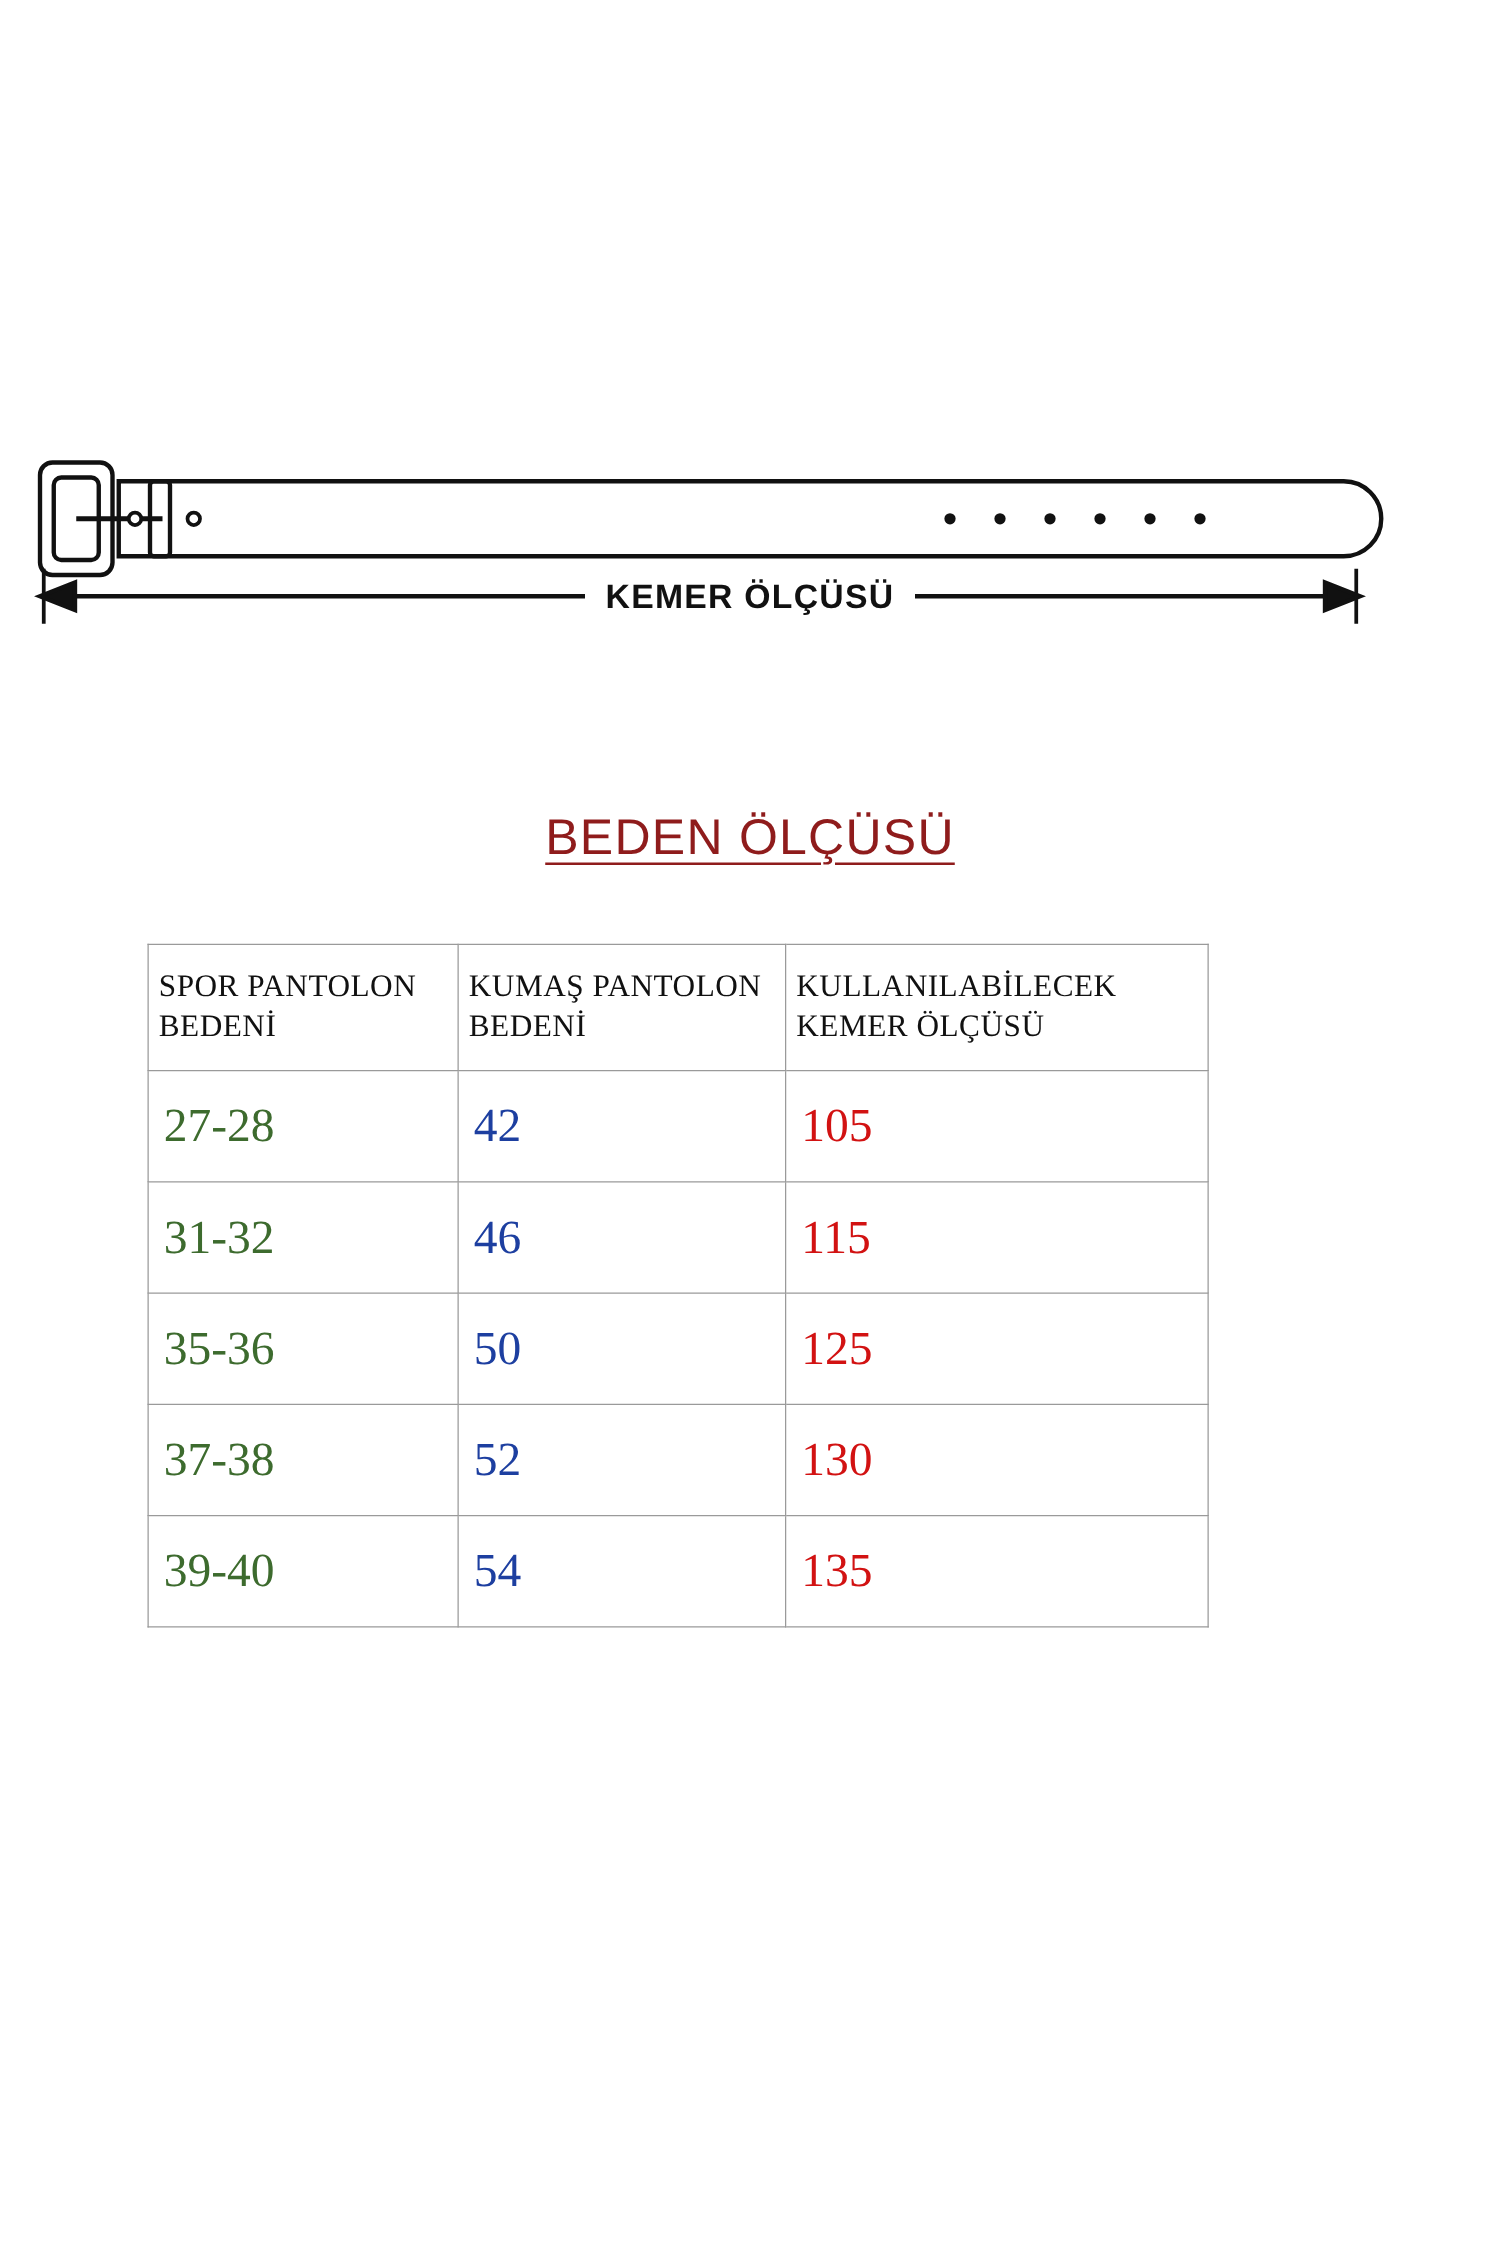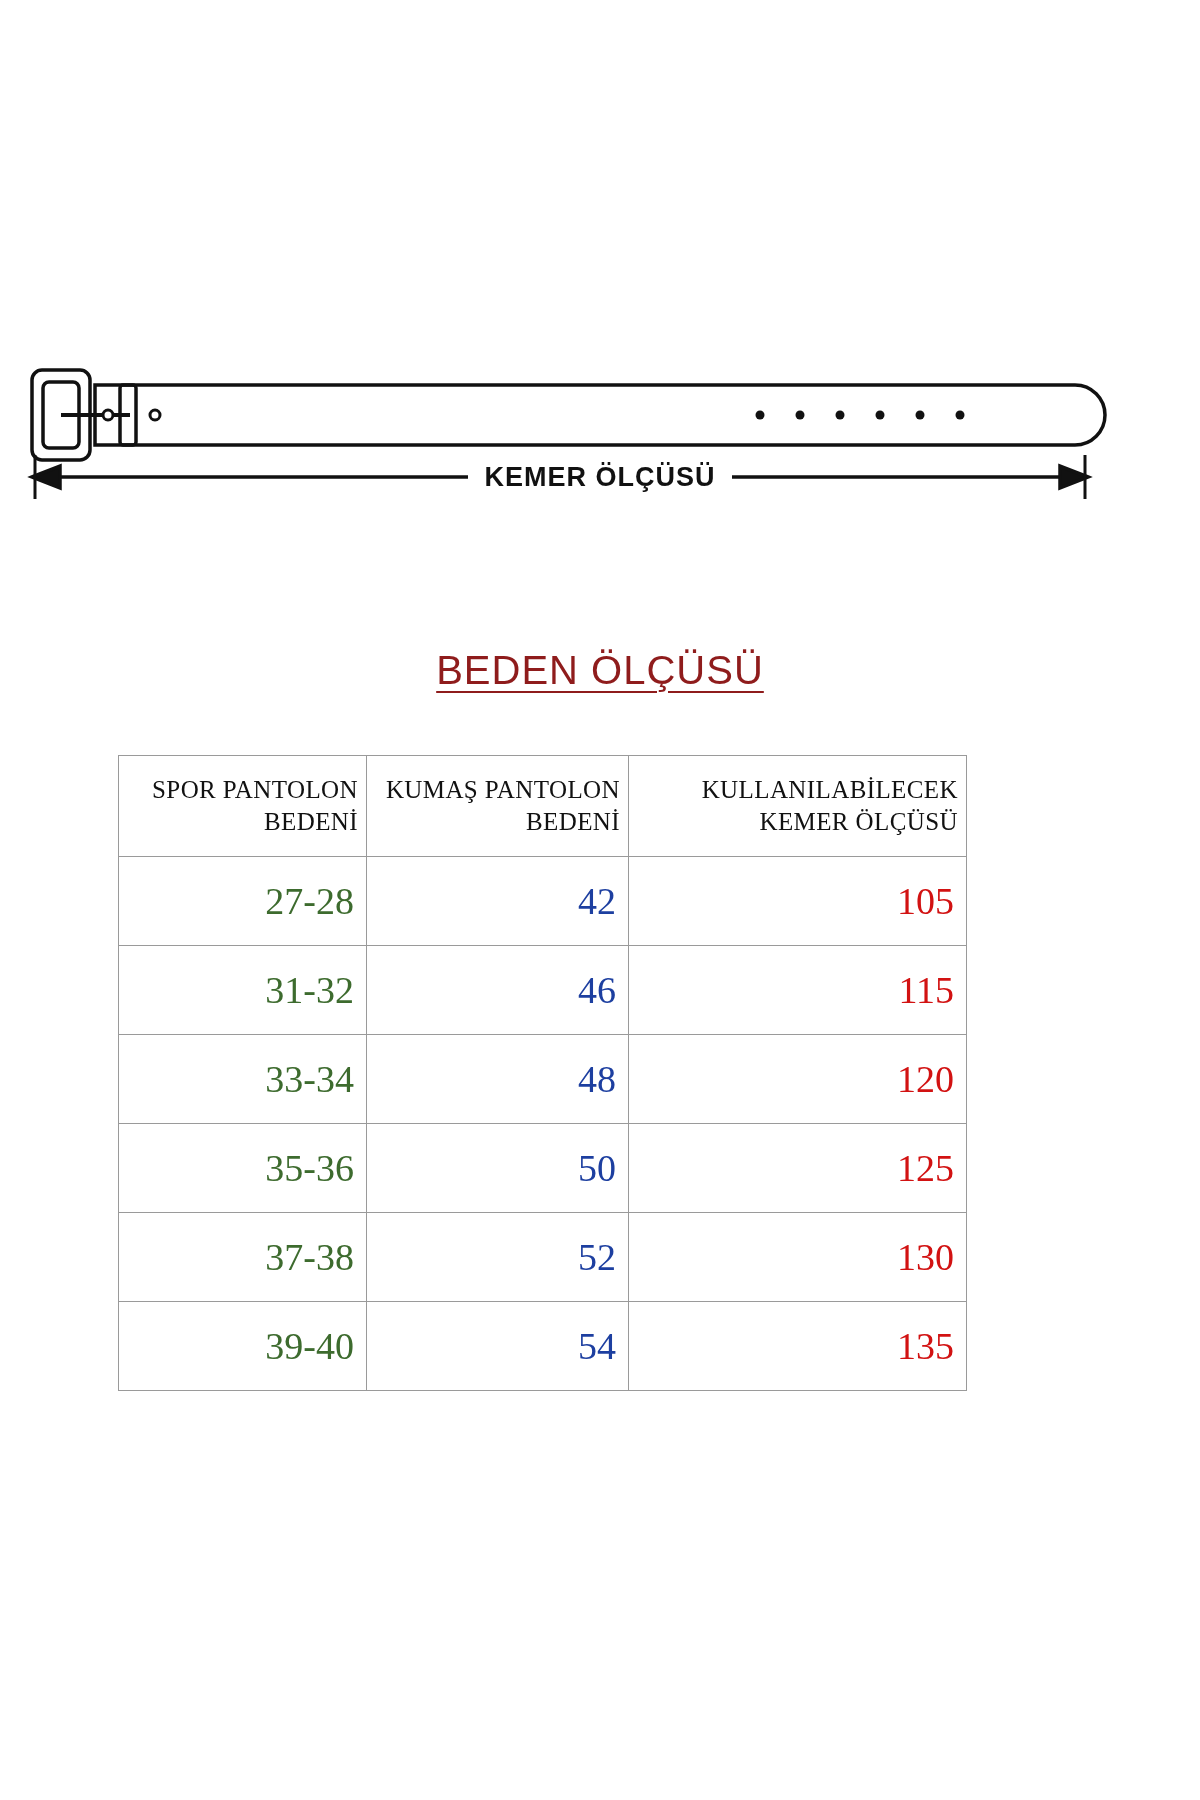--- a/index.html
+++ b/index.html
@@ -67,21 +67,21 @@
     width: 848px;
   }
   table.size-table {
     border-collapse: collapse;
     width: 848px;
     table-layout: fixed;
   }
   table.size-table th,
   table.size-table td {
     border: 1px solid #9a9a9a;
-    text-align: right;
+    text-align: left;
     vertical-align: middle;
     font-family: "Liberation Serif", serif;
   }
   table.size-table th {
     height: 92px;
     font-size: 25px;
     font-weight: 400;
     line-height: 1.28;
     color: #111111;
     letter-spacing: 0.4px;
@@ -185,25 +185,20 @@
         <td class="col-spor">27-28</td>
         <td class="col-kumas">42</td>
         <td class="col-kemer">105</td>
       </tr>
       <tr>
         <td class="col-spor">31-32</td>
         <td class="col-kumas">46</td>
         <td class="col-kemer">115</td>
       </tr>
       <tr>
-        <td class="col-spor">33-34</td>
-        <td class="col-kumas">48</td>
-        <td class="col-kemer">120</td>
-      </tr>
-      <tr>
         <td class="col-spor">35-36</td>
         <td class="col-kumas">50</td>
         <td class="col-kemer">125</td>
       </tr>
       <tr>
         <td class="col-spor">37-38</td>
         <td class="col-kumas">52</td>
         <td class="col-kemer">130</td>
       </tr>
       <tr>

